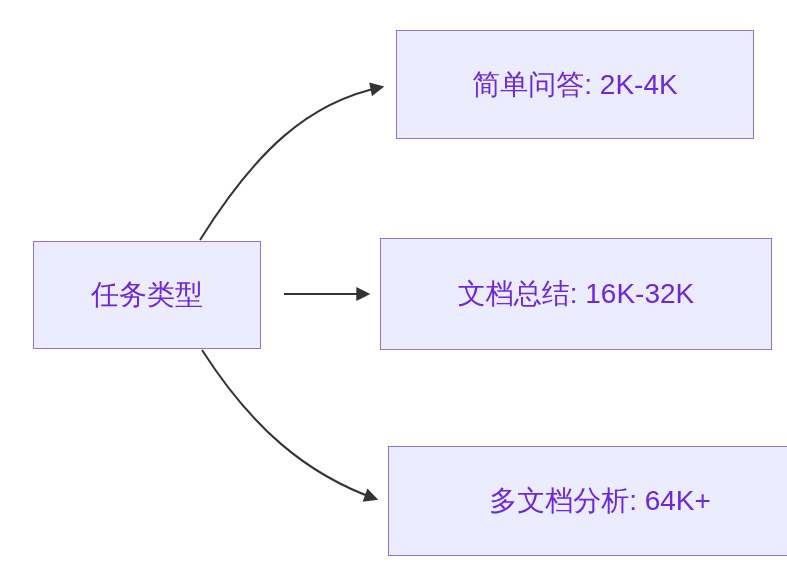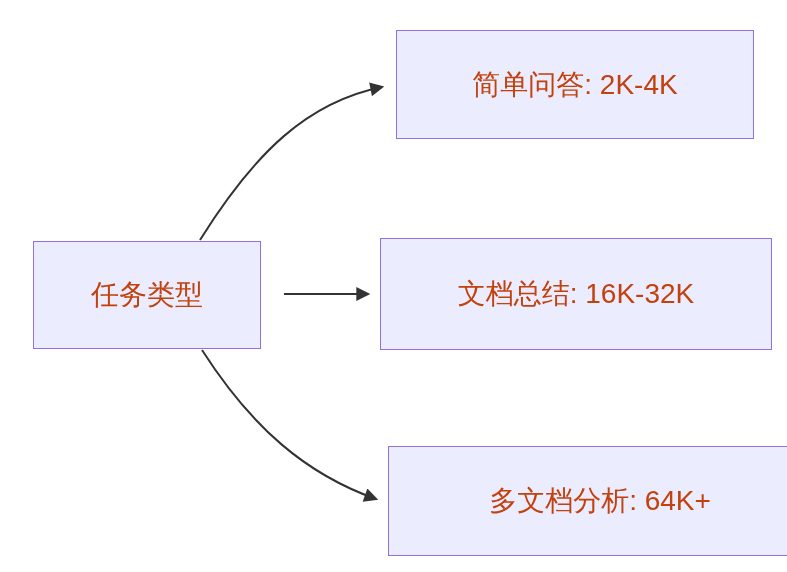--- a/index.html
+++ b/index.html
@@ -27,21 +27,21 @@
   .edge-layer path.edge {
     fill: none;
     stroke: #333333;
     stroke-width: 2px;
   }
   .node {
     position: absolute;
     box-sizing: border-box;
     background: #ECECFF;
     border: 1.5px solid #9370DB;
-    color: #c2410c;
+    color: #6d28d9;
     font-size: 28px;
     line-height: 1;
     display: flex;
     align-items: center;
     justify-content: center;
     text-align: center;
     white-space: nowrap;
   }
   #node-root   { left: 33px;  top: 241px; width: 228px; height: 108px; }
   #node-child1 { left: 396px; top: 30px;  width: 358px; height: 109px; }

